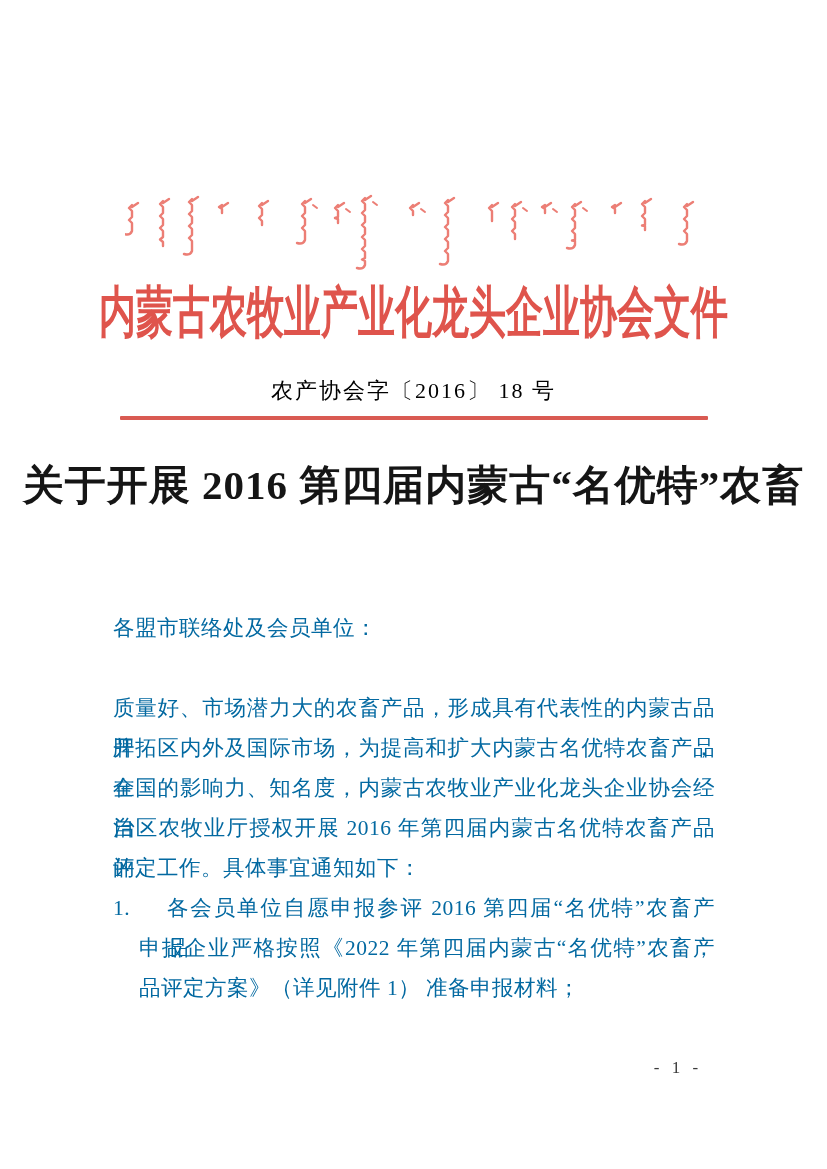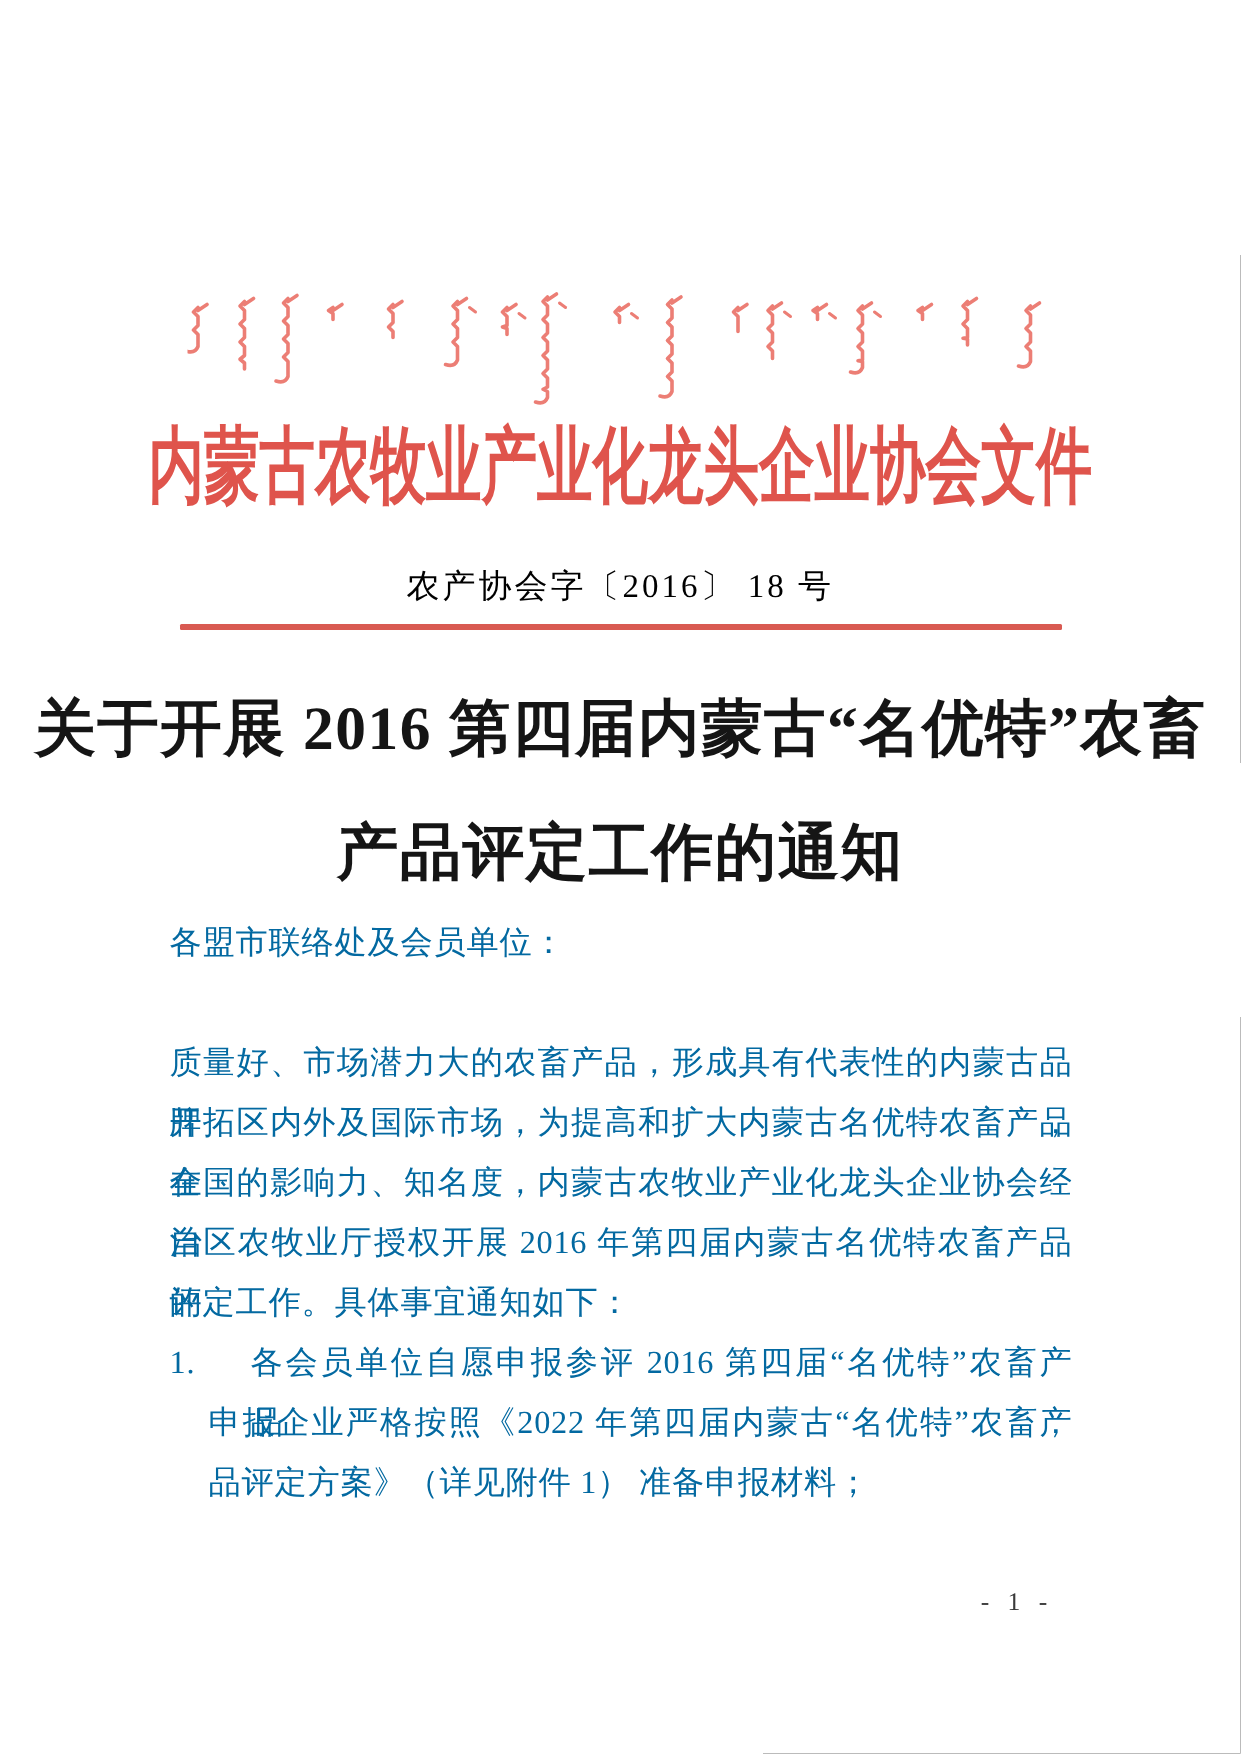--- a/index.html
+++ b/index.html
@@ -96,21 +96,20 @@
       <path d="M 568 10 l -6 4 M 562 12 l -3 3 l 3 3 l 0 6 l -3 3 l 3 3 l 0 6 l -3 3 l 3 3 l 0 3 L 562 49 q -2 5 -8 3" fill="none" stroke="#ec7e75" stroke-width="2.4" stroke-linecap="round" stroke-linejoin="round"></path>
     </svg>
 
   <div class="org-title">内蒙古农牧业产业化龙头企业协会文件</div>
 
   <div class="doc-number">农产协会字〔2016〕 18 号</div>
 
   <div class="red-rule"></div>
 
   <div class="doc-title t1">关于开展 2016 第四届内蒙古“名优特”农畜</div>
-  <div class="doc-title t2">产品评定工作的通知</div>
 
   <div class="line" style="top:608px">各盟市联络处及会员单位：</div>
 
   <div class="line j" style="top:688px">质量好、市场潜力大的农畜产品，形成具有代表性的内蒙古品牌，</div>
   <div class="line j" style="top:728px">开拓区内外及国际市场，为提高和扩大内蒙古名优特农畜产品在</div>
   <div class="line j" style="top:768px">全国的影响力、知名度，内蒙古农牧业产业化龙头企业协会经自</div>
   <div class="line j" style="top:808px">治区农牧业厅授权开展 2016 年第四届内蒙古名优特农畜产品的</div>
   <div class="line" style="top:848px">评定工作。具体事宜通知如下：</div>
 
   <div class="line item-row" style="top:888px">

